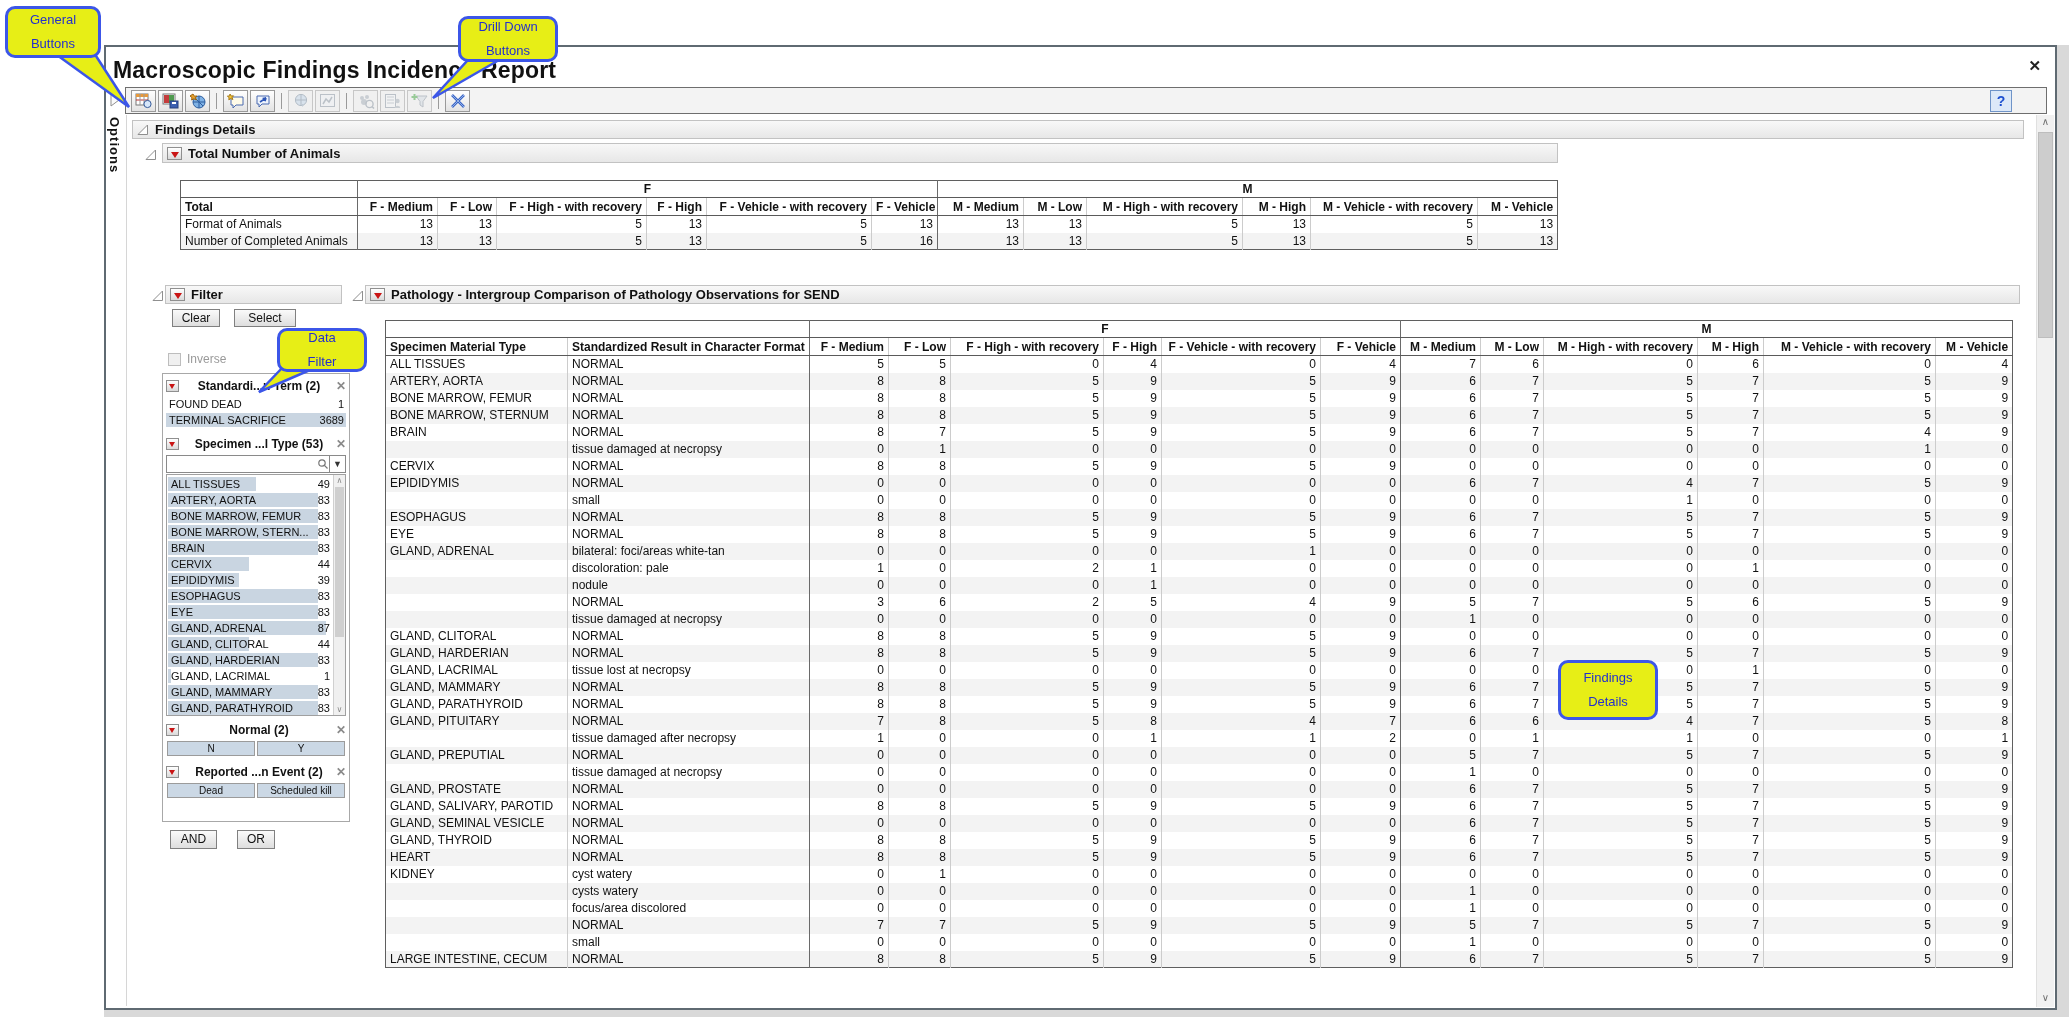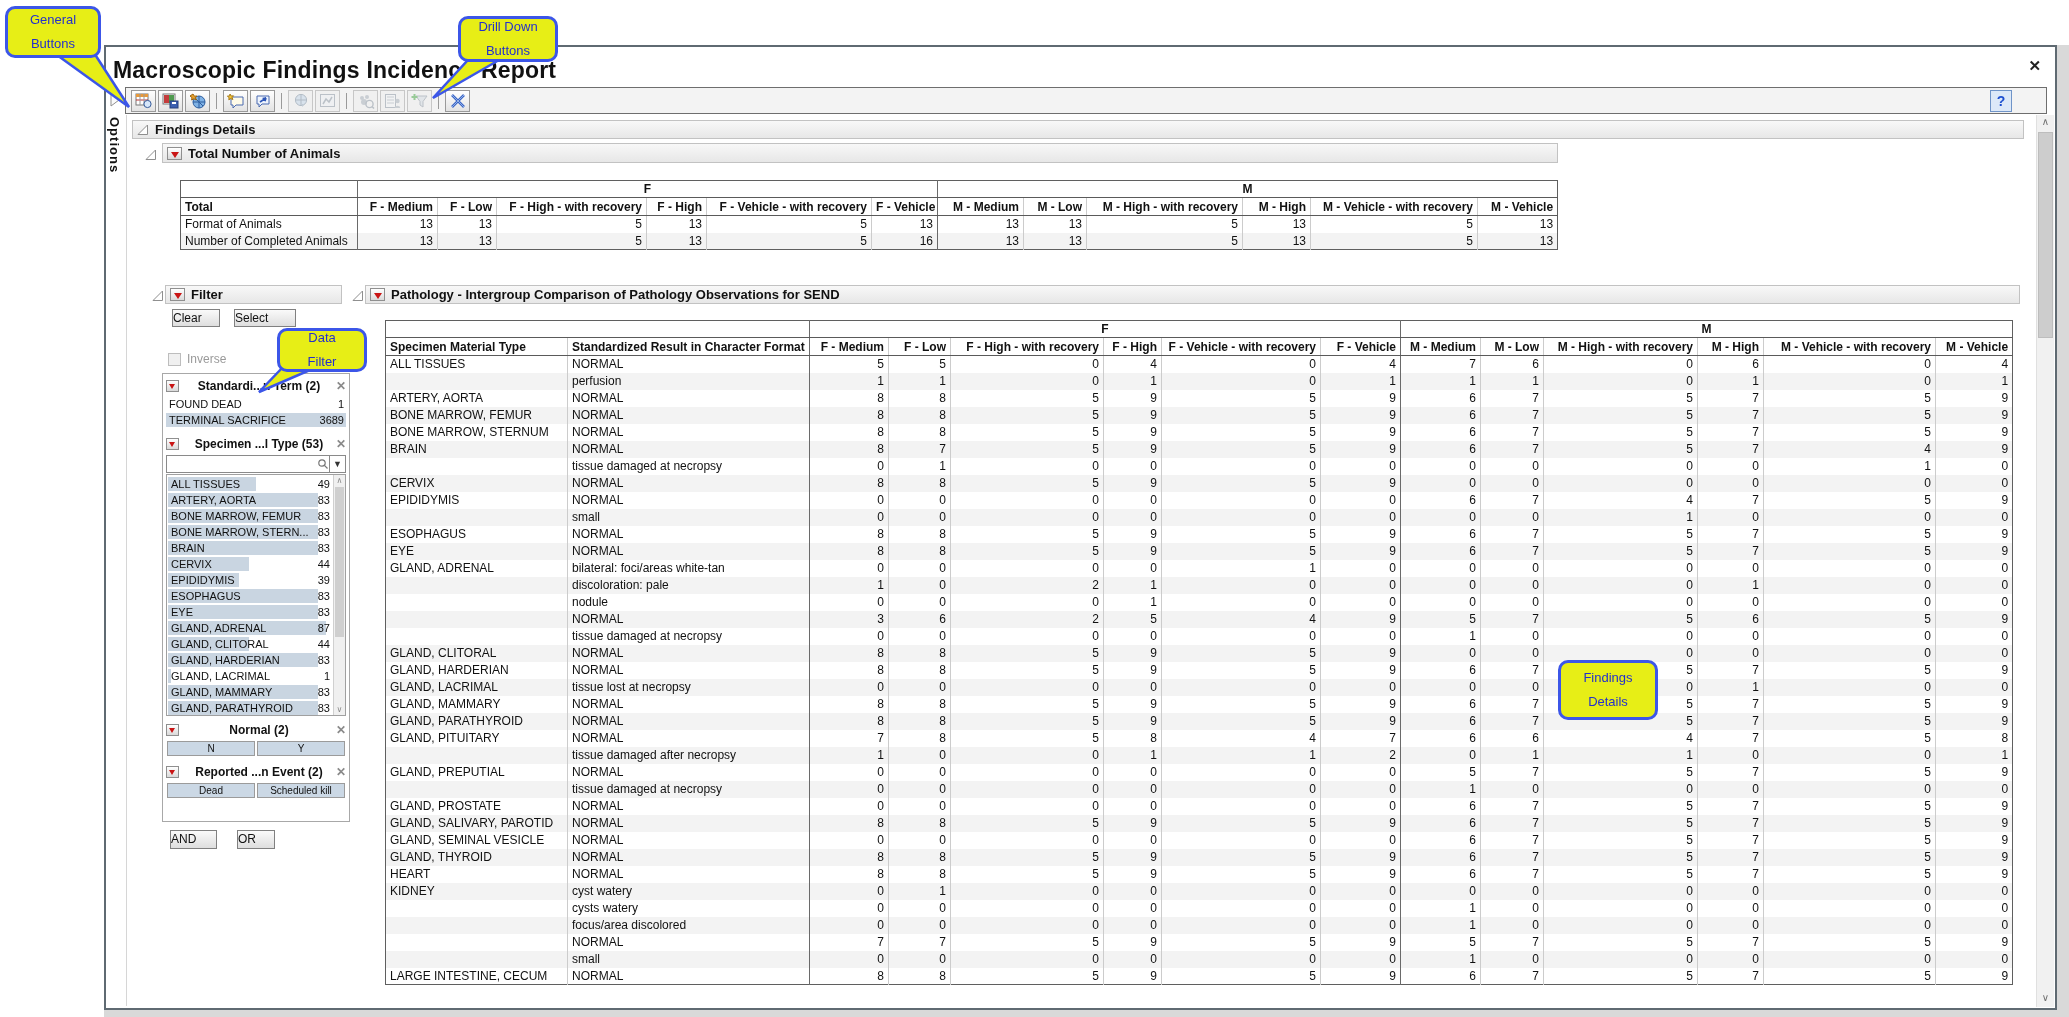--- a/index.html
+++ b/index.html
@@ -44,21 +44,21 @@
   table.rpt th:first-child,table.rpt td:first-child{border-left:none;}
   table.rpt tr.grp th{border-bottom:1px solid #5a5a5a;height:17px;text-align:center;font-weight:bold;}
   table.rpt tr.hdr th{border-bottom:1px solid #5a5a5a;height:18px;font-weight:bold;}
   table.rpt td{height:17px;line-height:16px;}
   table.rpt .num{text-align:right;}
   table.rpt .lft{text-align:left;}
   table.rpt .maj{border-left:1px solid #6a6a6a;}
   table.rpt tbody tr:nth-child(even){background:#f3f3f3;}
   
   .pbtn{position:absolute;box-sizing:border-box;border:1px solid #808080;background:linear-gradient(#fafafa,#dedede);
-        font-size:12px;}
+        font-size:12px;text-align:center;}
   #inverse-row{position:absolute;display:flex;align-items:center;color:#9a9a9a;font-size:12px;}
   #inverse-box{width:13px;height:13px;box-sizing:border-box;border:1px solid #bdbdbd;background:#f0f0f0;margin-right:6px;}
   #filter-card{position:absolute;box-sizing:border-box;border:1px solid #a8a8a8;background:#fff;padding:2px 3px;}
   .fghead{position:relative;height:20px;display:flex;align-items:center;font-size:12px;font-weight:bold;}
   .fghead .ttl{flex:1;text-align:center;overflow:hidden;white-space:nowrap;}
   .fghead .xbtn{color:#8a8a8a;font-size:12px;font-weight:bold;padding-left:3px;}
   .fitem{position:relative;height:16px;line-height:16px;font-size:11px;white-space:nowrap;}
   .fbar{position:absolute;left:0;top:1px;bottom:1px;background:#c9d5e1;}
   .flab{position:relative;padding-left:3px;}
   .fcnt{position:absolute;right:2px;top:0;}
@@ -431,36 +431,20 @@
               <td class="num">0</td>
               <td class="num">4</td>
               <td class="num maj">7</td>
               <td class="num">6</td>
               <td class="num">0</td>
               <td class="num">6</td>
               <td class="num">0</td>
               <td class="num">4</td>
             </tr>
             <tr>
-              <td class="lft"></td>
-              <td class="lft">perfusion</td>
-              <td class="num maj">1</td>
-              <td class="num">1</td>
-              <td class="num">0</td>
-              <td class="num">1</td>
-              <td class="num">0</td>
-              <td class="num">1</td>
-              <td class="num maj">1</td>
-              <td class="num">1</td>
-              <td class="num">0</td>
-              <td class="num">1</td>
-              <td class="num">0</td>
-              <td class="num">1</td>
-            </tr>
-            <tr>
               <td class="lft">ARTERY, AORTA</td>
               <td class="lft">NORMAL</td>
               <td class="num maj">8</td>
               <td class="num">8</td>
               <td class="num">5</td>
               <td class="num">9</td>
               <td class="num">5</td>
               <td class="num">9</td>
               <td class="num maj">6</td>
               <td class="num">7</td>

